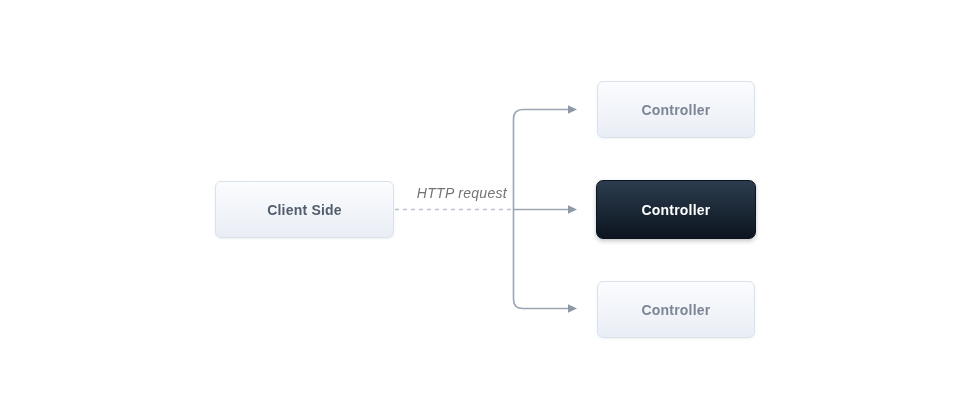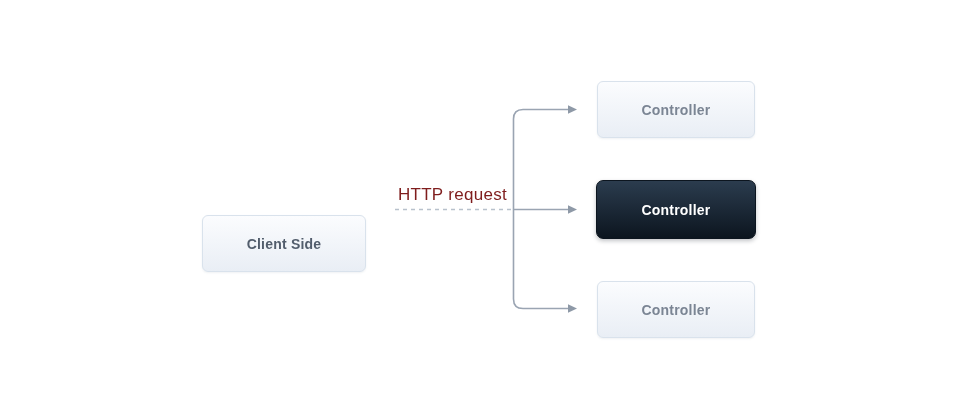--- a/index.html
+++ b/index.html
@@ -64,25 +64,26 @@
     border-radius: 7px;
     color: #ffffff;
     box-shadow: 0 2px 4px rgba(10, 20, 30, 0.25);
   }
   .edge-label {
     position: absolute;
     left: 395px;
     top: 185px;
     width: 112px;
     text-align: right;
-    font-size: 17px;
+    font-style: italic;
+    font-size: 14px;
     letter-spacing: 0.3px;
-    color: #7f1d1d;
+    color: #737373;
   }
-  .pos-client   { left: 202px; top: 181px; width: 164px; height: 57px; margin-top: 34px; }
+  .pos-client   { left: 215px; top: 181px; width: 179px; height: 57px; }
   .pos-ctrl-top { left: 597px; top: 81px;  width: 158px; height: 57px; }
   .pos-ctrl-mid { left: 596px; top: 180px; width: 160px; height: 59px; }
   .pos-ctrl-bot { left: 597px; top: 281px; width: 158px; height: 57px; }
 </style>
 </head>
 <body>
 
 <div class="canvas">
 
   <svg class="connectors" viewBox="0 0 970 420" xmlns="http://www.w3.org/2000/svg">

